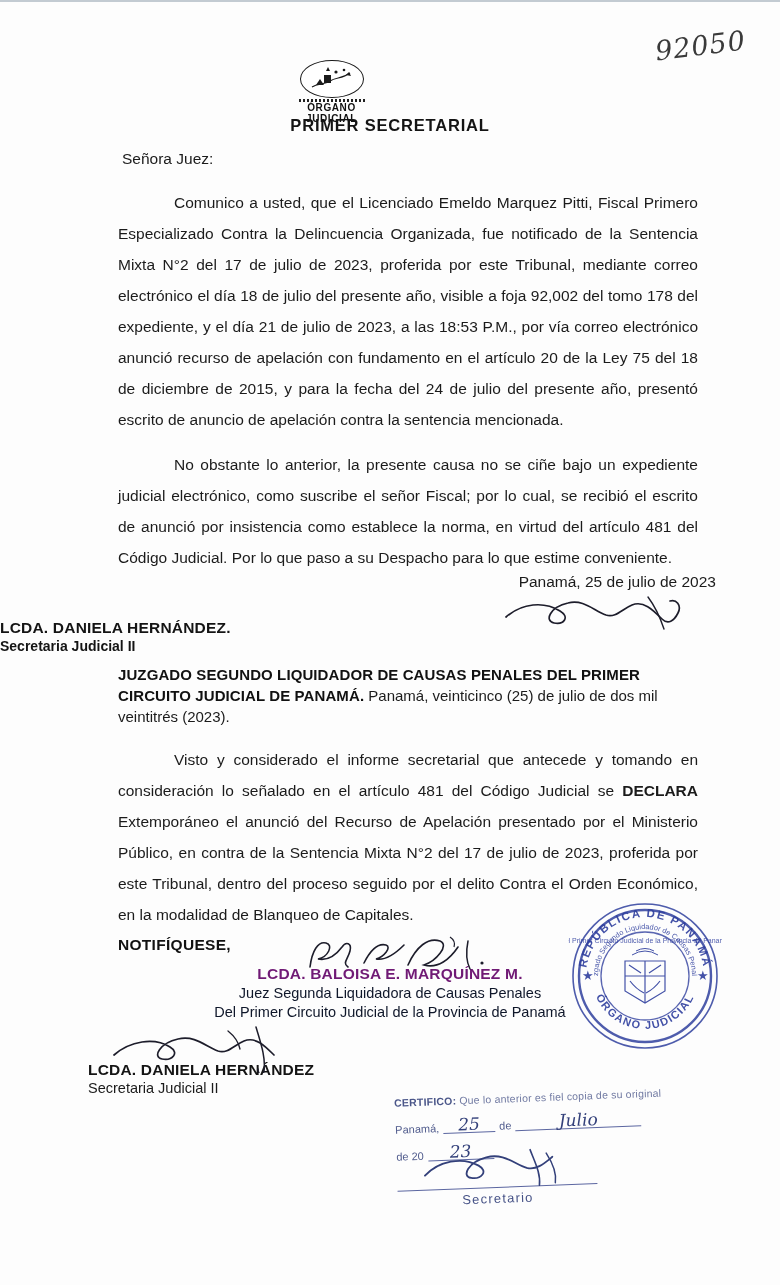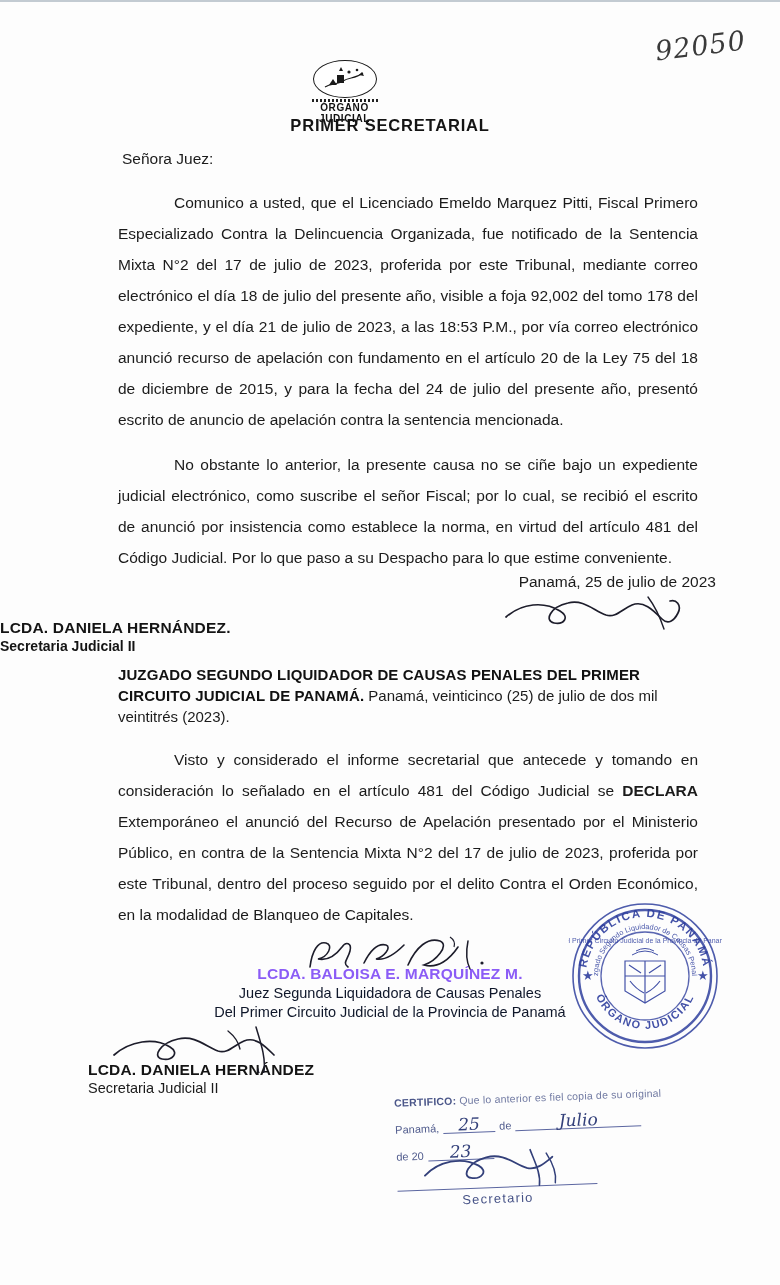--- a/index.html
+++ b/index.html
@@ -29,21 +29,21 @@
     font-size: 27px;
     font-style: italic;
     color: #3a3a3a;
     transform: rotate(-7deg);
     letter-spacing: 1px;
   }
   
   .crest-wrap {
     position: absolute;
     top: 58px;
-    left: 13px;
+    left: 0;
     width: 663px;
     text-align: center;
   }
   .crest-oval {
     width: 62px;
     height: 36px;
     margin: 0 auto;
     border: 1.6px solid #1a1a1a;
     border-radius: 50%;
     position: relative;
@@ -168,21 +168,21 @@
   .sig-block-2 {
     position: absolute;
     top: 963px;
     left: 0;
     width: 780px;
     text-align: center;
   }
   .sig2-name {
     font-size: 15.5px;
     font-weight: bold;
-    color: #8b5cf6;
+    color: #701a75;
     letter-spacing: .2px;
   }
   .sig2-role {
     font-size: 14.5px;
     color: #0f172a;
     line-height: 18px;
     margin-top: 1px;
   }
   .scribble-2 {
     position: absolute;
@@ -331,20 +331,21 @@
     <div class="sig-name">LCDA. DANIELA HERNÁNDEZ.</div>
     <div class="sig-role">Secretaria Judicial  II</div>
   </div>
 
   <div class="court-head">
     <b>JUZGADO SEGUNDO LIQUIDADOR DE CAUSAS PENALES DEL PRIMER CIRCUITO JUDICIAL DE PANAMÁ.</b><span> Panamá, veinticinco (25) de julio de dos mil veintitrés  (2023).</span>
   </div>
 
   <div class="ruling-area">
     <p class="para tight"><span>Visto y considerado el informe secretarial que antecede y tomando en consideración lo señalado en el artículo 481 del Código Judicial se </span><b>DECLARA</b><span> Extemporáneo el anunció del Recurso de Apelación presentado por el Ministerio Público, en contra de la Sentencia Mixta N°2 del 17 de julio de 2023, proferida por este Tribunal, dentro del proceso seguido por el delito Contra el Orden Económico, en la modalidad de Blanqueo de Capitales.</span></p>
+    <div class="notify">NOTIFÍQUESE,</div>
   </div>
 
   <svg class="seal" viewBox="0 0 154 154" aria-hidden="true">
     <defs>
       <path id="arcTop" d="M 18 77 A 59 59 0 0 1 136 77"></path>
       <path id="arcBottom" d="M 24 77 A 53 53 0 0 0 130 77"></path>
       <path id="arcInnerTop" d="M 30 77 A 47 47 0 0 1 124 77"></path>
     </defs>
     <circle cx="77" cy="77" r="72" fill="none" stroke="#2f3f9e" stroke-width="1.6" opacity=".85"></circle>
     <circle cx="77" cy="77" r="66" fill="none" stroke="#2f3f9e" stroke-width="2.4" opacity=".85"></circle>

